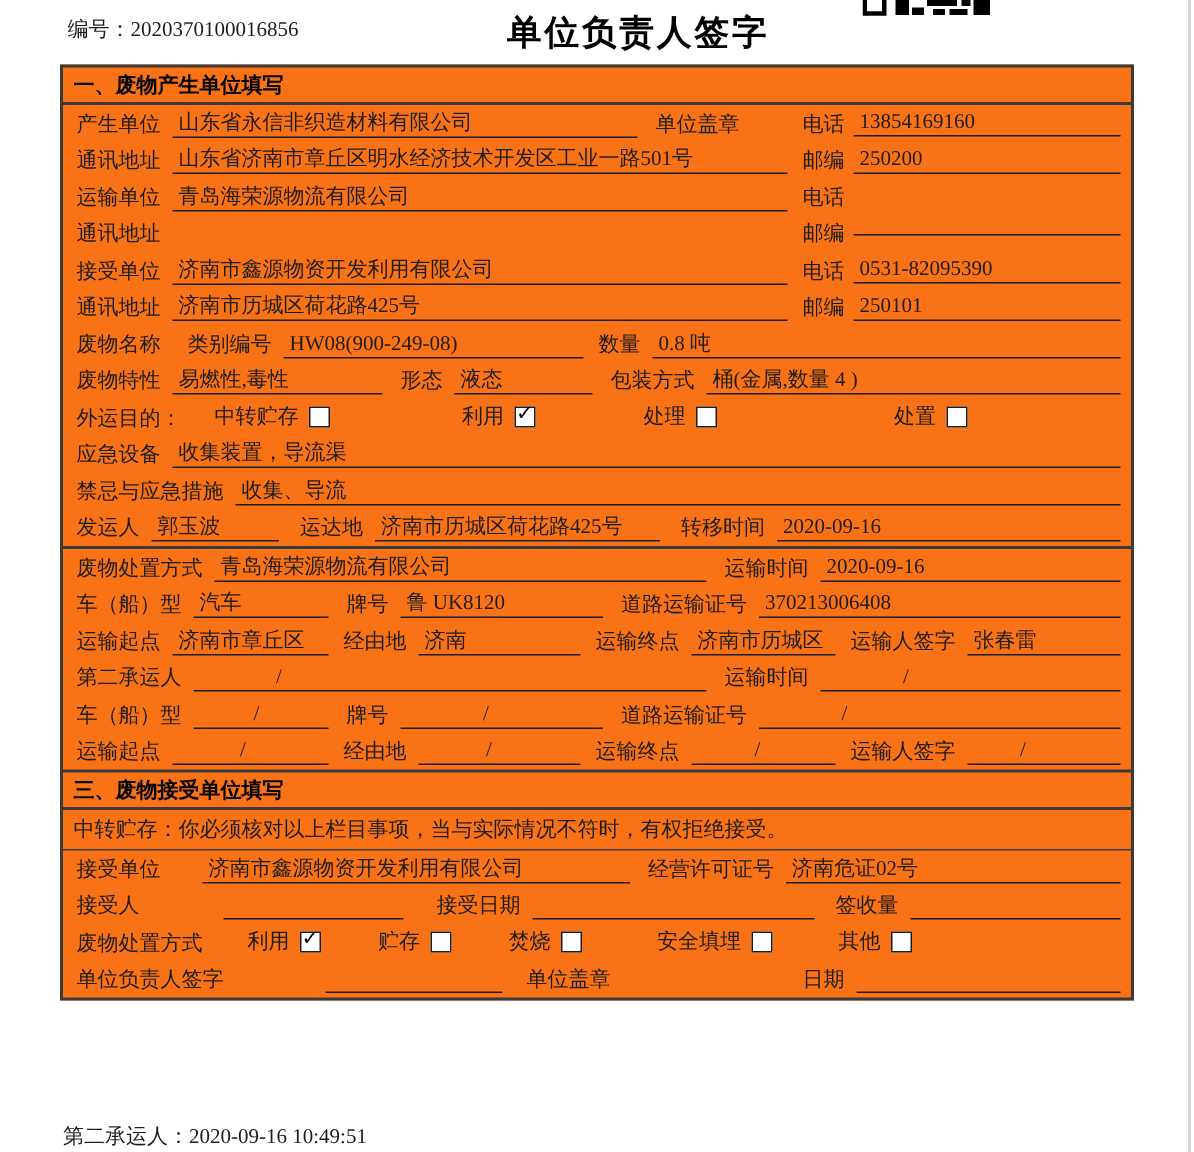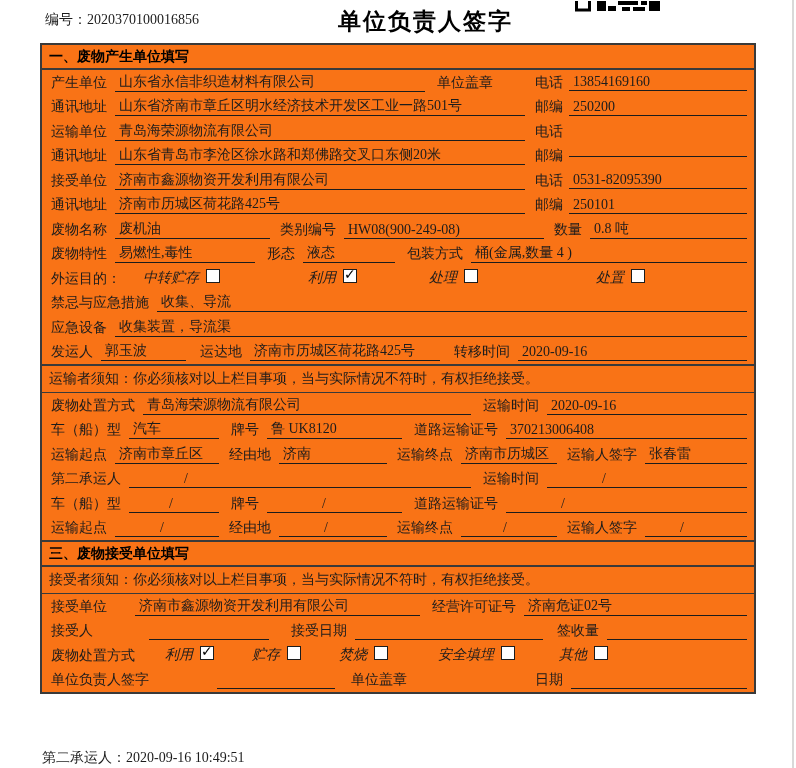--- a/index.html
+++ b/index.html
@@ -39,21 +39,21 @@
   }
   .lbl{margin-right:8px;flex:0 0 auto;}
   .u{
     border-bottom:1px solid #1c1c1c;padding:0 4px;box-sizing:border-box;
     flex:0 0 auto;overflow:hidden;
   }
   .grow{flex:1 1 auto;}
   .rcol{margin-left:auto;display:flex;align-items:center;flex:0 0 212px;width:212px;}
   .rcol .lbl{margin-right:6px;}
   .sl{padding-left:55px;}
-  .opt{display:flex;align-items:flex-start;margin-bottom:1px;font-style:italic;}
+  .opt{display:flex;align-items:center;margin-bottom:1px;}
   .cb{
     display:inline-block;width:12px;height:12px;border:1px solid #1c1c1c;
     margin-left:7px;position:relative;box-sizing:content-box;background:#fff;
   }
   .cb.checked::after{
     content:"\2713";position:absolute;left:0px;top:-4px;
     font-size:14px;font-weight:bold;color:#000;
     font-family:"DejaVu Sans",sans-serif;
   }
   .footer-line{position:absolute;left:42px;top:749px;white-space:nowrap;}
@@ -106,21 +106,20 @@
     <div class="row">
       <span class="lbl">运输单位</span>
       <span class="u grow" style="margin-right:10px">青岛海荣源物流有限公司</span>
       <span class="rcol">
         <span class="lbl">电话</span>
       </span>
     </div>
 
     <div class="row">
       <span class="lbl">通讯地址</span>
-      <span class="u grow" style="margin-right:10px">山东省青岛市李沧区徐水路和郑佛路交叉口东侧20米</span>
       <span class="rcol">
         <span class="lbl">邮编</span>
         <span class="u grow"></span>
       </span>
     </div>
 
     <div class="row">
       <span class="lbl">接受单位</span>
       <span class="u grow" style="margin-right:10px">济南市鑫源物资开发利用有限公司</span>
       <span class="rcol">
@@ -133,21 +132,20 @@
       <span class="lbl">通讯地址</span>
       <span class="u grow" style="margin-right:10px">济南市历城区荷花路425号</span>
       <span class="rcol">
         <span class="lbl">邮编</span>
         <span class="u grow">250101</span>
       </span>
     </div>
 
     <div class="row">
       <span class="lbl">废物名称</span>
-      <span class="u" style="width:155px">废机油</span>
       <span class="lbl" style="margin-left:10px">类别编号</span>
       <span class="u" style="width:200px">HW08(900-249-08)</span>
       <span class="lbl" style="margin-left:10px">数量</span>
       <span class="u grow">0.8 吨</span>
     </div>
 
     <div class="row">
       <span class="lbl">废物特性</span>
       <span class="u" style="width:140px">易燃性,毒性</span>
       <span class="lbl" style="margin-left:12px">形态</span>
@@ -171,42 +169,41 @@
         <span class="cb"></span>
       </span>
       <span class="opt" style="margin-left:118px">
         <span>处置</span>
         <span class="cb"></span>
       </span>
     </div>
 
 
     <div class="row">
+      <span class="lbl">应急设备</span>
+      <span class="u grow">收集装置，导流渠</span>
+    </div>
+
+    <div class="row">
       <span class="lbl">禁忌与应急措施</span>
       <span class="u grow">收集、导流</span>
-    </div>
-
-    <div class="row">
-      <span class="lbl">应急设备</span>
-      <span class="u grow">收集装置，导流渠</span>
     </div>
 
     <div class="row">
       <span class="lbl">发运人</span>
       <span class="u" style="width:85px">郭玉波</span>
       <span class="lbl" style="margin-left:14px">运达地</span>
       <span class="u" style="width:190px">济南市历城区荷花路425号</span>
       <span class="lbl" style="margin-left:14px">转移时间</span>
       <span class="u grow">2020-09-16</span>
     </div>
   </div>
 
   <div class="sec">
 
-    <div class="notice-row">运输者须知：你必须核对以上栏目事项，当与实际情况不符时，有权拒绝接受。</div>
 
     <div class="row">
       <span class="lbl">废物处置方式</span>
       <span class="u grow" style="margin-right:12px">青岛海荣源物流有限公司</span>
       <span class="lbl">运输时间</span>
       <span class="u" style="width:200px">2020-09-16</span>
     </div>
 
     <div class="row">
       <span class="lbl">车（船）型</span>
@@ -252,21 +249,21 @@
       <span class="lbl" style="margin-left:10px">运输终点</span>
       <span class="u sl" style="width:96px;padding-left:42px">/</span>
       <span class="lbl" style="margin-left:10px">运输人签字</span>
       <span class="u grow sl" style="padding-left:35px">/</span>
     </div>
   </div>
 
   <div class="sec">
     <div class="sec-title">三、废物接受单位填写</div>
 
-    <div class="notice-row">接受者须知：你必须核对以上栏目事项，当与实际情况不符时，有权拒绝接受。</div>
+    <div class="notice-row">中转贮存：你必须核对以上栏目事项，当与实际情况不符时，有权拒绝接受。</div>
 
     <div class="row">
       <span class="lbl">接受单位</span>
       <span class="u" style="width:285px;margin-left:20px">济南市鑫源物资开发利用有限公司</span>
       <span class="lbl" style="margin-left:12px">经营许可证号</span>
       <span class="u grow">济南危证02号</span>
     </div>
 
     <div class="row">
       <span class="lbl">接受人</span>

